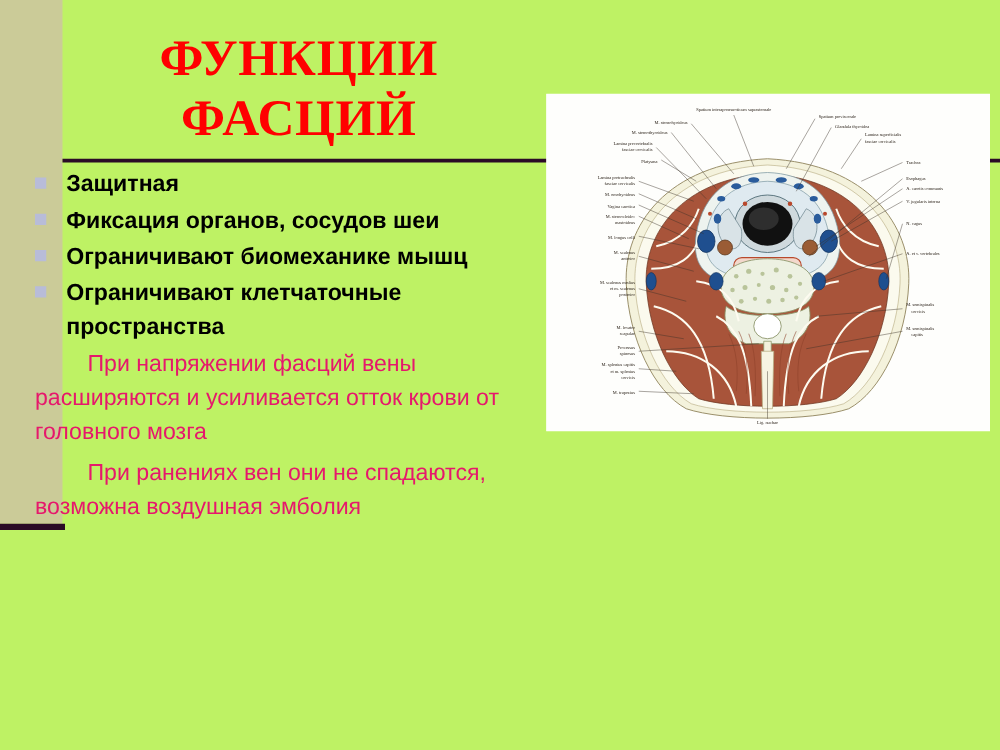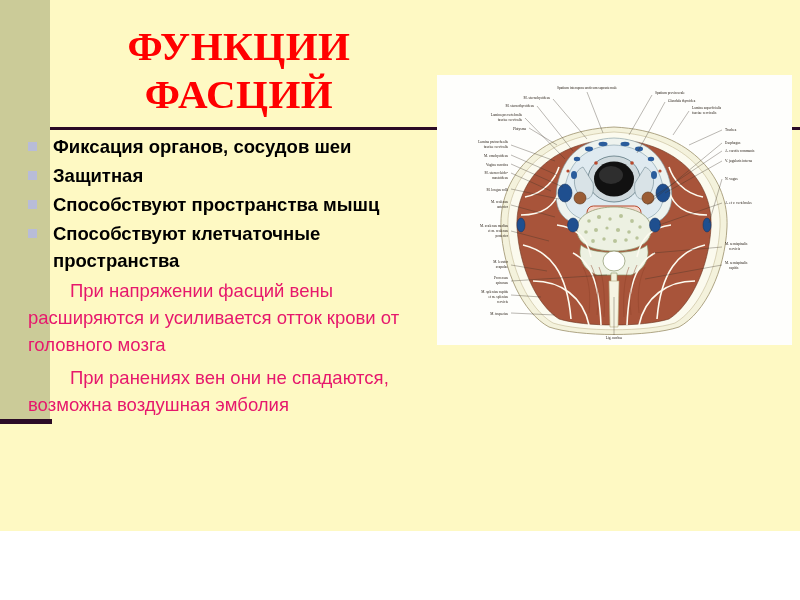--- a/index.html
+++ b/index.html
@@ -3,22 +3,22 @@
 <meta charset="utf-8">
 <style>
   html, body {
     margin: 0;
     padding: 0;
     background: #ffffff;
   }
   #slide {
     position: relative;
     width: 800px;
-    height: 531px;
-    background: #fef9c3;
+    height: 600px;
+    background: #bef264;
     overflow: hidden;
     font-family: "Liberation Sans", sans-serif;
   }
   
   .side-band {
     position: absolute;
     left: 0;
     top: 0;
     width: 50px;
     height: 419px;
@@ -122,33 +122,33 @@
   <div class="side-band"></div>
   <div class="side-band-rule"></div>
 
   <div class="title">ФУНКЦИИ
 ФАСЦИЙ</div>
   <div class="title-rule"></div>
 
   <div class="body-block">
     <div class="bullet-row">
       <span class="bullet-marker"></span>
+      <span class="bullet-text">Защитная</span>
+    </div>
+    <div class="bullet-row">
+      <span class="bullet-marker"></span>
       <span class="bullet-text">Фиксация органов, сосудов шеи</span>
     </div>
     <div class="bullet-row">
       <span class="bullet-marker"></span>
-      <span class="bullet-text">Защитная</span>
+      <span class="bullet-text">Ограничивают биомеханике мышц</span>
     </div>
     <div class="bullet-row">
       <span class="bullet-marker"></span>
-      <span class="bullet-text">Способствуют пространства мышц</span>
-    </div>
-    <div class="bullet-row">
-      <span class="bullet-marker"></span>
-      <span class="bullet-text">Способствуют клетчаточные
+      <span class="bullet-text">Ограничивают клетчаточные
 пространства</span>
     </div>
 
     <div class="para">При напряжении фасций вены расширяются и усиливается отток крови от головного мозга</div>
     <div class="para second">При ранениях вен они не спадаются, возможна воздушная эмболия</div>
   </div>
 
   <div class="figure">
     <svg class="fig-svg" viewBox="0 0 355 270" xmlns="http://www.w3.org/2000/svg">
       <rect x="0" y="0" width="355" height="270" fill="#fefefc"></rect>

